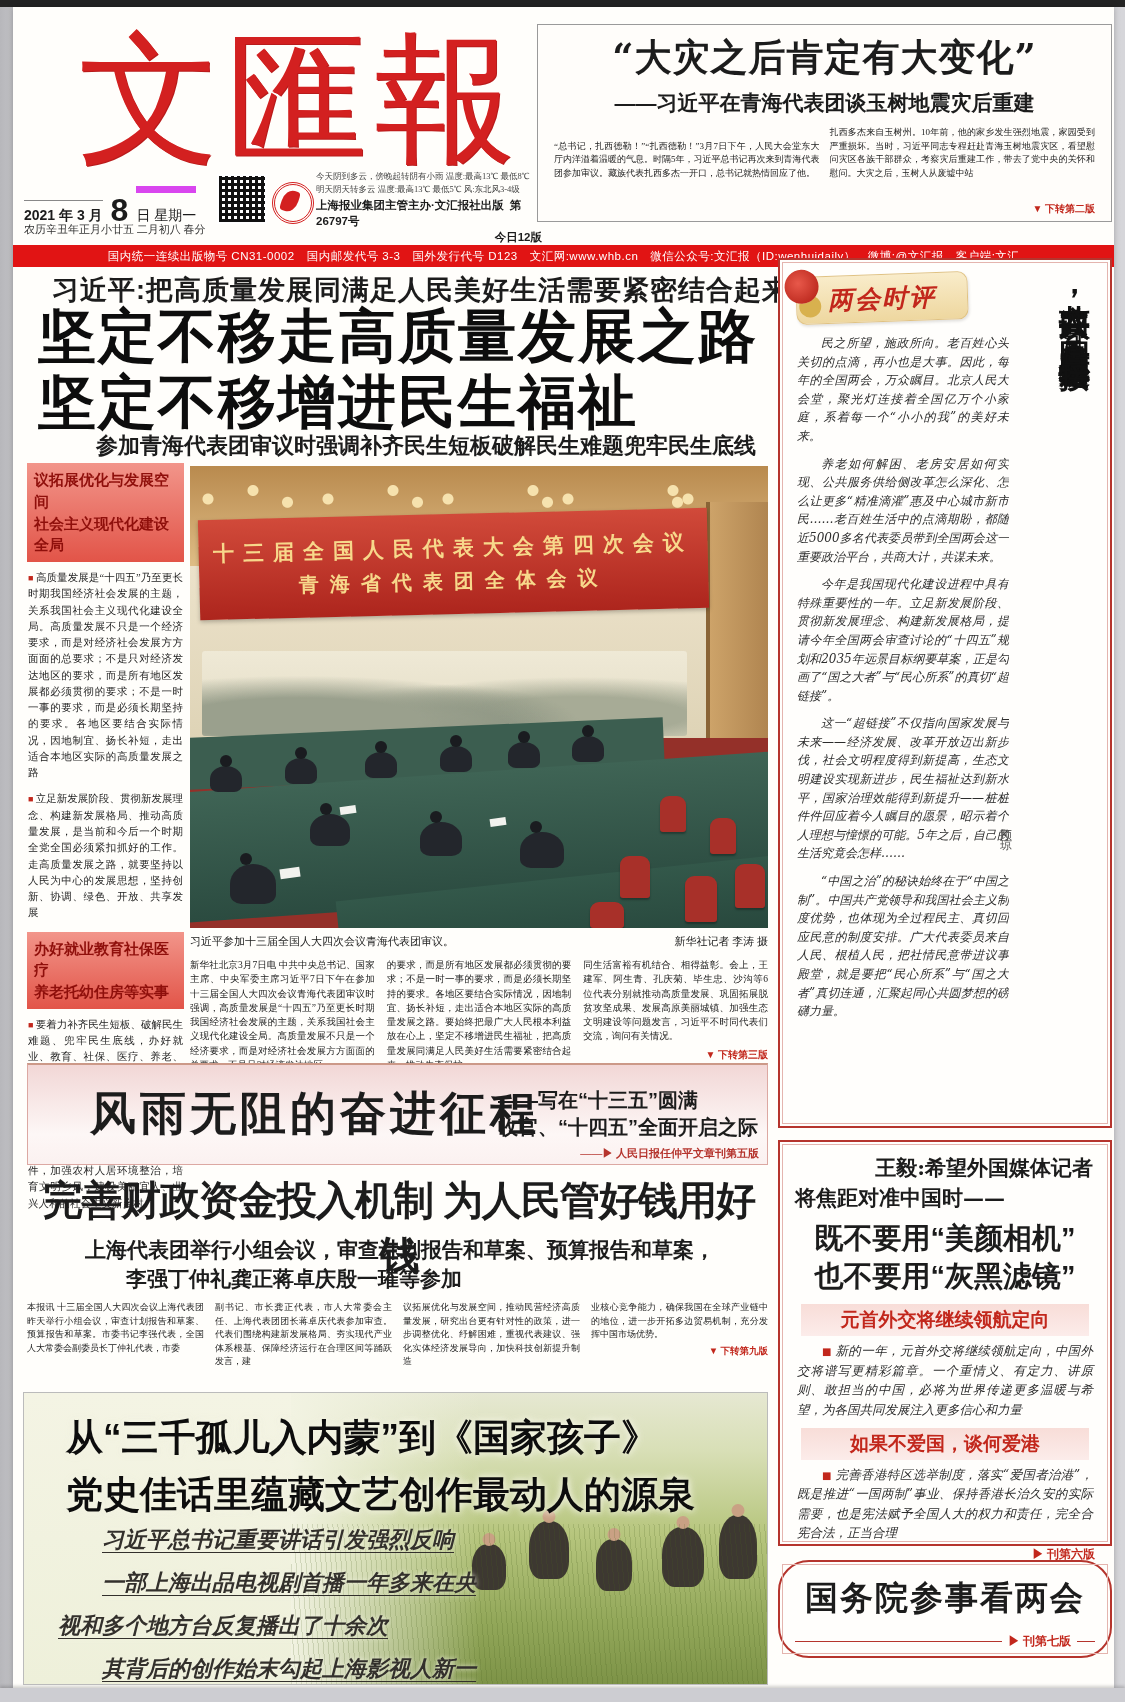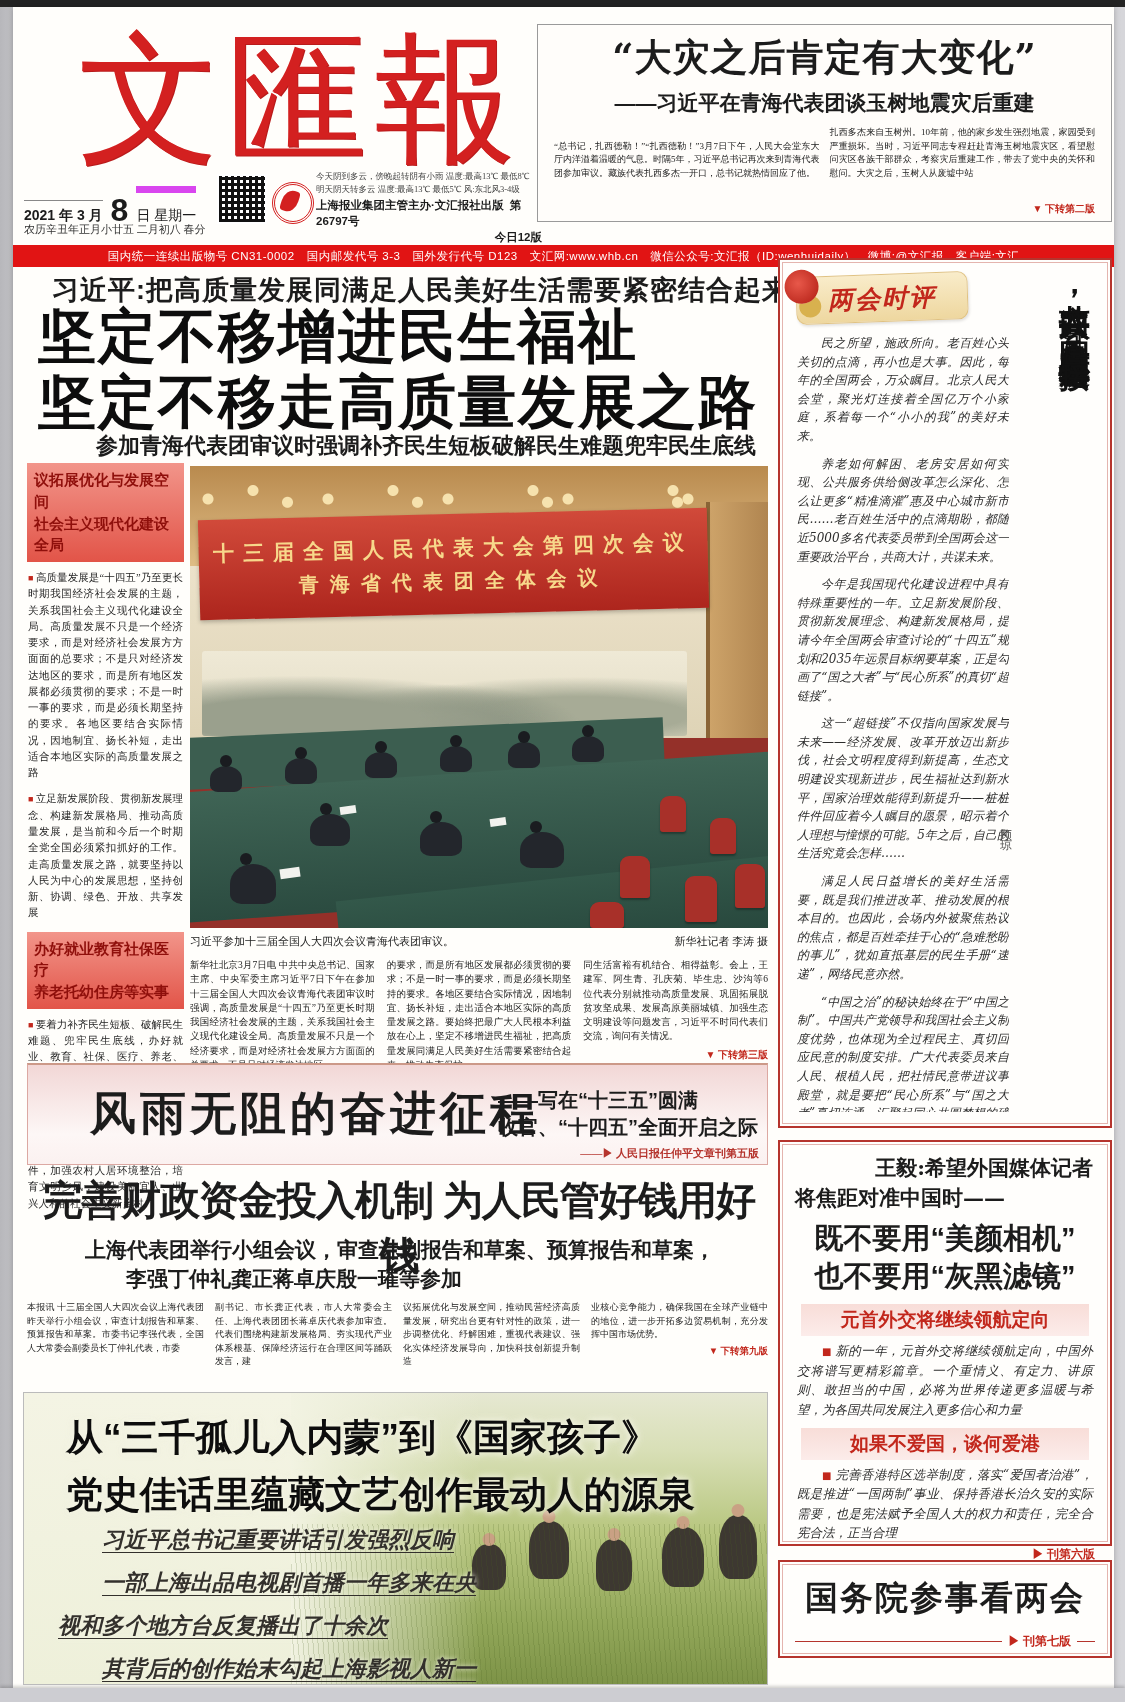--- a/index.html
+++ b/index.html
@@ -157,21 +157,21 @@
   .w-k1{text-align:right;font-size:21px;font-weight:900;font-family:"DejaVu Serif",serif;padding-right:2px;}
   .w-k2{text-align:left;font-size:21px;font-weight:900;font-family:"DejaVu Serif",serif;margin-top:2px;}
   .w-h{margin-top:8px;text-align:center;font-size:29px;font-weight:900;font-family:"Liberation Sans",sans-serif;line-height:1.3;}
   .w-band{margin:9px 6px 5px;background:linear-gradient(#f8ddd8,#fcecea);color:#c2271c;text-align:center;
       font-size:19px;font-weight:900;font-family:"DejaVu Serif",serif;padding:3px 0;}
   .w-body{font-family:"DejaVu Serif",serif;font-style:italic;font-size:12.5px;line-height:1.55;
       text-align:justify;color:#2c2c2c;text-indent:2em;margin:0 2px;}
   .w-body::first-letter{color:inherit;}
   .w-body .sq{color:#c2271c;font-style:normal;font-size:10px;}
   .w-ref{text-align:right;color:#c2271c;font-size:12px;font-weight:700;margin-top:4px;}
-  .box3{left:778px;top:1560px;width:334px;height:98px;padding:14px 15px 8px;}
+  .box3{left:778px;top:1560px;width:334px;height:98px;padding:14px 15px 8px;border-radius:31px;}
   .g-title{text-align:center;font-size:33px;font-weight:900;font-family:"DejaVu Serif",serif;letter-spacing:2px;}
   .g-refrow{display:flex;align-items:center;gap:6px;margin-top:12px;}
   .g-refrow .ln{flex:1;height:1px;background:#b5342d;}
   .g-refrow .ln2{width:18px;height:1px;background:#b5342d;}
   .g-refrow .txt{color:#c2271c;font-size:12px;font-weight:700;}
 </style>
 </head>
 <body>
 
 <div class="top-strip"></div>
@@ -203,22 +203,22 @@
     <div class="tr-col">“总书记，扎西德勒！”“扎西德勒！”3月7日下午，人民大会堂东大厅内洋溢着温暖的气息。时隔5年，习近平总书记再次来到青海代表团参加审议。藏族代表扎西多杰一开口，总书记就热情回应了他。</div>
     <div class="tr-col">扎西多杰来自玉树州。10年前，他的家乡发生强烈地震，家园受到严重损坏。当时，习近平同志专程赶赴青海玉树地震灾区，看望慰问灾区各族干部群众，考察灾后重建工作，带去了党中央的关怀和慰问。大灾之后，玉树人从废墟中站</div>
   </div>
   <div class="tr-cont">▼ 下转第二版</div>
 </div>
 
 <div class="info-bar">国内统一连续出版物号 CN31-0002　国内邮发代号 3-3　国外发行代号 D123　文汇网:www.whb.cn　微信公众号:文汇报（ID:wenhuidaily）　微博:@文汇报　客户端:文汇</div>
 
 <div class="kicker">习近平:把高质量发展同满足人民美好生活需要紧密结合起来</div>
 <div class="headline">
+  <div>坚定不移走高质量发展之路</div>
   <div>坚定不移增进民生福祉</div>
-  <div>坚定不移走高质量发展之路</div>
 </div>
 <div class="deck">参加青海代表团审议时强调补齐民生短板破解民生难题兜牢民生底线</div>
 
 <div class="sidebar">
   <div class="side-head">
     <div>议拓展优化与发展空间</div>
     <div>社会主义现代化建设全局</div>
   </div>
   <div class="side-body">
     <p>高质量发展是“十四五”乃至更长时期我国经济社会发展的主题，关系我国社会主义现代化建设全局。高质量发展不只是一个经济要求，而是对经济社会发展方方面面的总要求；不是只对经济发达地区的要求，而是所有地区发展都必须贯彻的要求；不是一时一事的要求，而是必须长期坚持的要求。各地区要结合实际情况，因地制宜、扬长补短，走出适合本地区实际的高质量发展之路</p>
@@ -322,21 +322,20 @@
   <div class="orph-ref">▶ 刊第三版</div>
 </div>
 
 <div class="rbox box1">
   <div class="badge">两会时评</div>
   <div class="sp-body">
     <p>民之所望，施政所向。老百姓心头关切的点滴，再小也是大事。因此，每年的全国两会，万众瞩目。北京人民大会堂，聚光灯连接着全国亿万个小家庭，系着每一个“小小的我”的美好未来。</p>
     <p>养老如何解困、老房安居如何实现、公共服务供给侧改革怎么深化、怎么让更多“精准滴灌”惠及中心城市新市民……老百姓生活中的点滴期盼，都随近5000多名代表委员带到全国两会这一重要政治平台，共商大计，共谋未来。</p>
     <p>今年是我国现代化建设进程中具有特殊重要性的一年。立足新发展阶段、贯彻新发展理念、构建新发展格局，提请今年全国两会审查讨论的“十四五”规划和2035年远景目标纲要草案，正是勾画了“国之大者”与“民心所系”的真切“超链接”。</p>
     <p>这一“超链接”不仅指向国家发展与未来——经济发展、改革开放迈出新步伐，社会文明程度得到新提高，生态文明建设实现新进步，民生福祉达到新水平，国家治理效能得到新提升——桩桩件件回应着今人瞩目的愿景，昭示着个人理想与憧憬的可能。5年之后，自己的生活究竟会怎样……</p>
-    <p>满足人民日益增长的美好生活需要，既是我们推进改革、推动发展的根本目的。也因此，会场内外被聚焦热议的焦点，都是百姓牵挂于心的“急难愁盼的事儿”，犹如直抵基层的民生手册“速递”，网络民意亦然。</p>
     <p>“中国之治”的秘诀始终在于“中国之制”。中国共产党领导和我国社会主义制度优势，也体现为全过程民主、真切回应民意的制度安排。广大代表委员来自人民、根植人民，把社情民意带进议事殿堂，就是要把“民心所系”与“国之大者”真切连通，汇聚起同心共圆梦想的磅礴力量。</p>
   </div>
   <div class="sp-byline">顾一琼</div>
   <div class="sp-headline">共商共议，『国之大者』与『民心所系』真切『超链接』</div>
 </div>
 
 <div class="rbox box2">
   <div class="w-k1">王毅:希望外国媒体记者</div>
   <div class="w-k2">将焦距对准中国时——</div>
   <div class="w-h">

